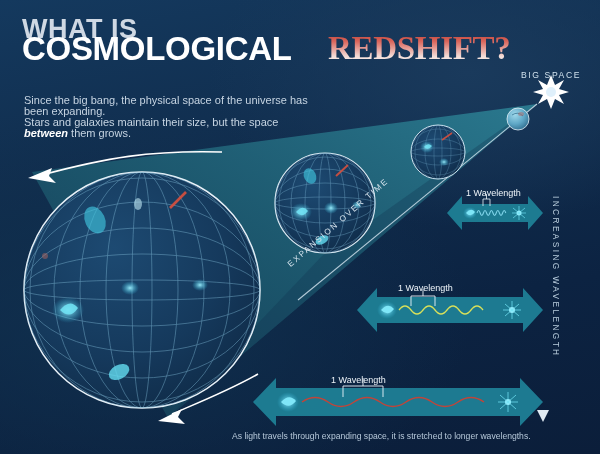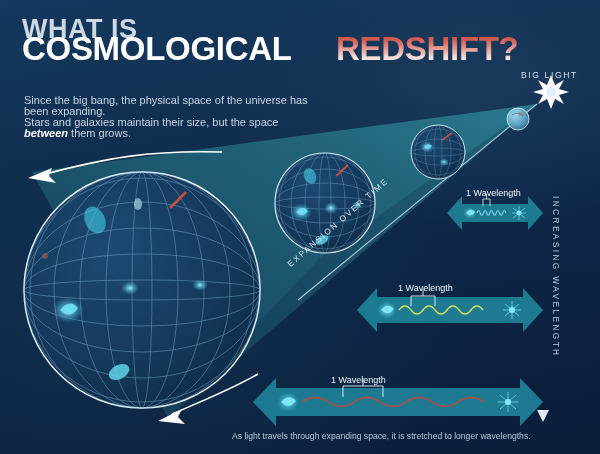--- a/index.html
+++ b/index.html
@@ -8,23 +8,23 @@
     background:
       radial-gradient(ellipse 70% 55% at 78% 16%, #1a3a5c 0%, rgba(26,58,92,0) 62%),
       radial-gradient(ellipse 90% 70% at 20% 70%, #10304e 0%, rgba(16,48,78,0) 65%),
       linear-gradient(170deg,#14395e 0%,#102c4c 38%,#0c2342 68%,#0b1e3a 100%);
   }
   #svgroot{position:absolute;inset:0;width:600px;height:454px;}
 
   .txt{position:absolute;color:#fff;white-space:nowrap;}
   #t-what{left:22px;top:14px;font-size:27px;letter-spacing:.5px;color:#cfd8e3;font-weight:700;}
   #t-cos{left:22px;top:30px;font-size:33px;font-weight:bold;letter-spacing:-.3px;color:#ffffff;}
-  #t-red{left:336px;top:30px;font-size:33px;font-weight:bold;letter-spacing:-.3px;
+  #t-red{left:328px;top:30px;font-size:33px;font-weight:bold;letter-spacing:-.3px;
      background:linear-gradient(180deg,#b83a2e 0%,#d9645a 30%,#f3ddd8 72%,#ffffff 100%);
-     -webkit-background-clip:text;background-clip:text;color:transparent;}
+     -webkit-background-clip:text;background-clip:text;color:transparent;font-family:Liberation Serif, serif;}
   #t-sub{left:24px;top:78px;font-size:12.5px;letter-spacing:1.1px;color:#7fb4cc;}
   #t-body{left:24px;top:95px;font-size:11px;line-height:11px;color:#c6d4e2;white-space:normal;width:300px;}
   #t-body b{color:#ffffff;font-style:italic;}
   #t-bigbang{left:521px;top:70px;font-size:8.6px;letter-spacing:1.6px;color:#cfe0ec;}
   #t-vert{left:551px;top:196px;font-size:8.3px;letter-spacing:2.4px;color:#b9cddd;
      writing-mode:vertical-rl;text-orientation:mixed;}
   #t-exp{left:286px;top:262px;font-size:8.2px;letter-spacing:1.9px;color:#d7e5ef;
      transform:rotate(-41deg);transform-origin:left top;}
   #t-caption{left:232px;top:431px;font-size:8.6px;color:#b7c9da;}
   .wl{position:absolute;font-size:9px;color:#eef4f9;white-space:nowrap;}
@@ -215,21 +215,21 @@
   <div class="txt" id="t-what">WHAT IS</div>
   <div class="txt" id="t-cos">COSMOLOGICAL</div>
   <div class="txt" id="t-red">REDSHIFT?</div>
 
   <div class="txt" id="t-body">
     <span>Since the big bang, the physical space of the universe has been expanding.</span><br>
     <span>Stars and galaxies maintain their size, but the space</span><br>
     <b>between</b><span> them grows.</span>
   </div>
 
-  <div class="txt" id="t-bigbang">BIG LIGHT</div>
+  <div class="txt" id="t-bigbang">BIG SPACE</div>
   <div class="txt" id="t-vert">INCREASING WAVELENGTH</div>
   <div class="txt" id="t-exp">EXPANSION OVER TIME</div>
   <div class="txt" id="t-caption">As light travels through expanding space, it is stretched to longer wavelengths.</div>
 
   <div class="wl" id="wl1">1 Wavelength</div>
   <div class="wl" id="wl2">1 Wavelength</div>
   <div class="wl" id="wl3">1 Wavelength</div>
 
 </div>
 

